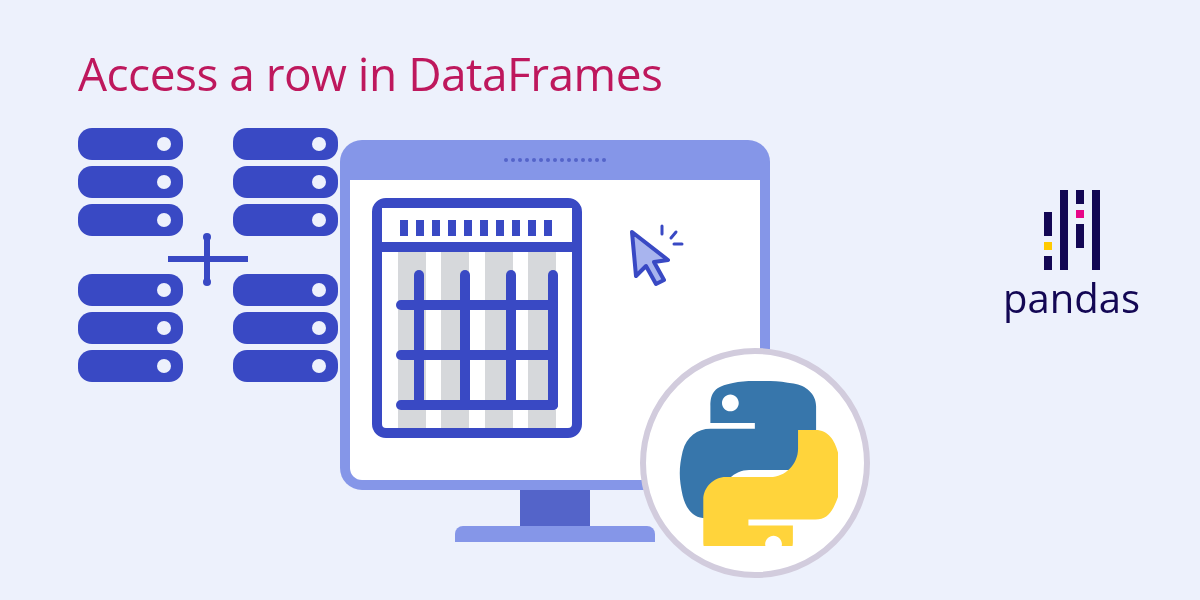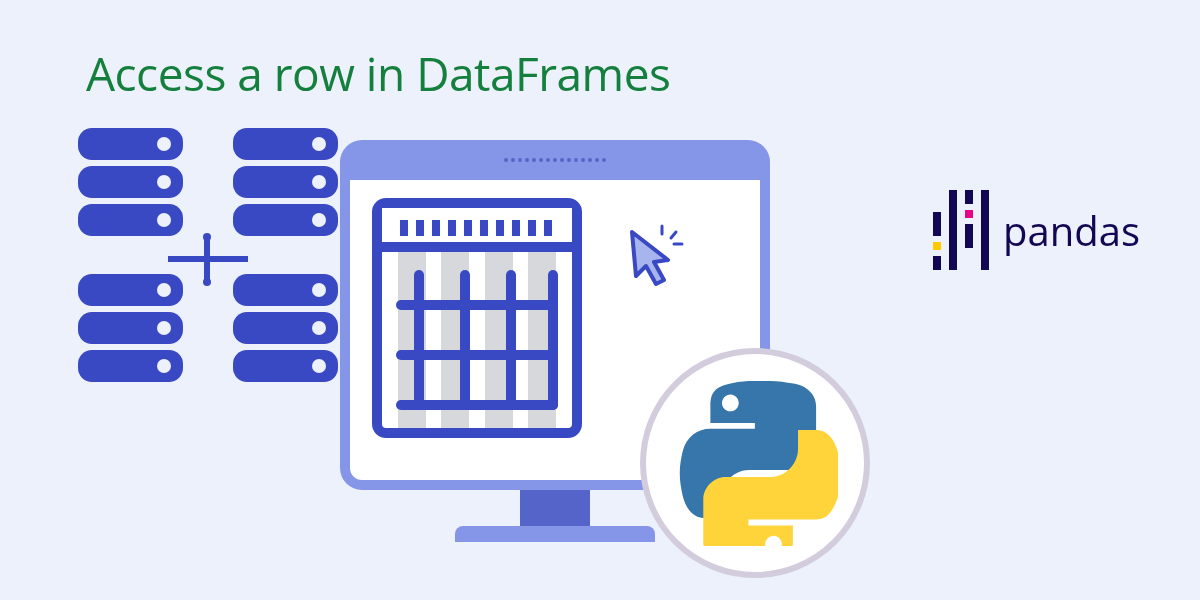--- a/index.html
+++ b/index.html
@@ -7,24 +7,24 @@
   width: 1200px;
   height: 600px;
   background: #edf1fc;
   font-family: 'Open Sans', 'Segoe UI', Arial, sans-serif;
   position: relative;
   overflow: hidden;
 }
 .title {
   position: absolute;
   top: 42px;
-  left: 86px;
+  left: 78px;
   font-size: 46px;
   font-weight: 400;
-  color: #15803d;
+  color: #be185d;
   letter-spacing: -0.5px;
   text-align: right;
 }
 .servers {
   position: absolute;
   top: 128px;
   left: 78px;
   width: 260px;
   height: 260px;
 }
@@ -187,21 +187,21 @@
   width: 70px;
   height: 70px;
 }
 .cursor-svg { width: 100%; height: 100%; }
 .pandas-logo {
   position: absolute;
   top: 190px;
   right: 60px;
   display: flex;
   align-items: center;
-  gap: 14px;
+  flex-direction: column;
 }
 .pandas-bars {
   position: relative;
   width: 56px;
   height: 80px;
 }
 .pbar {
   position: absolute;
   width: 8px;
 }

